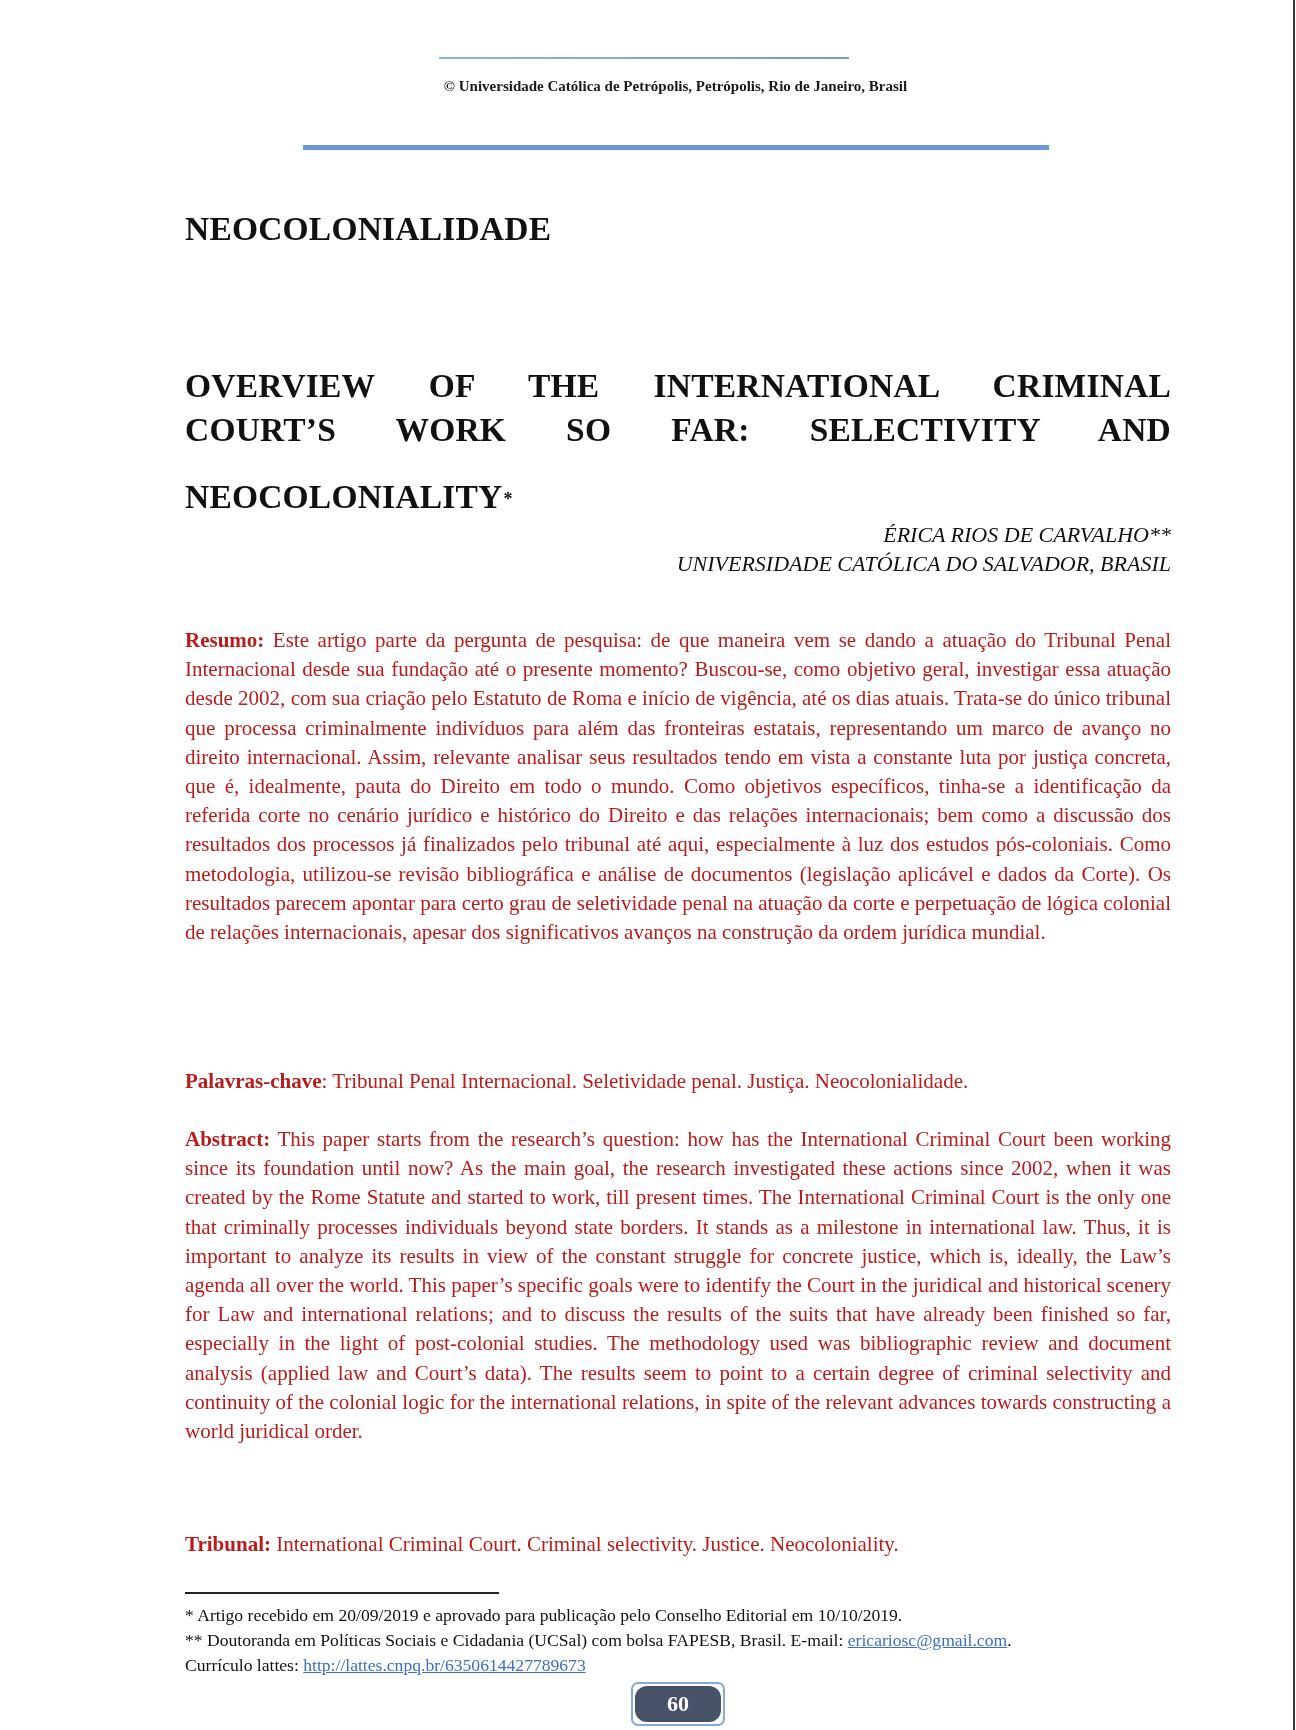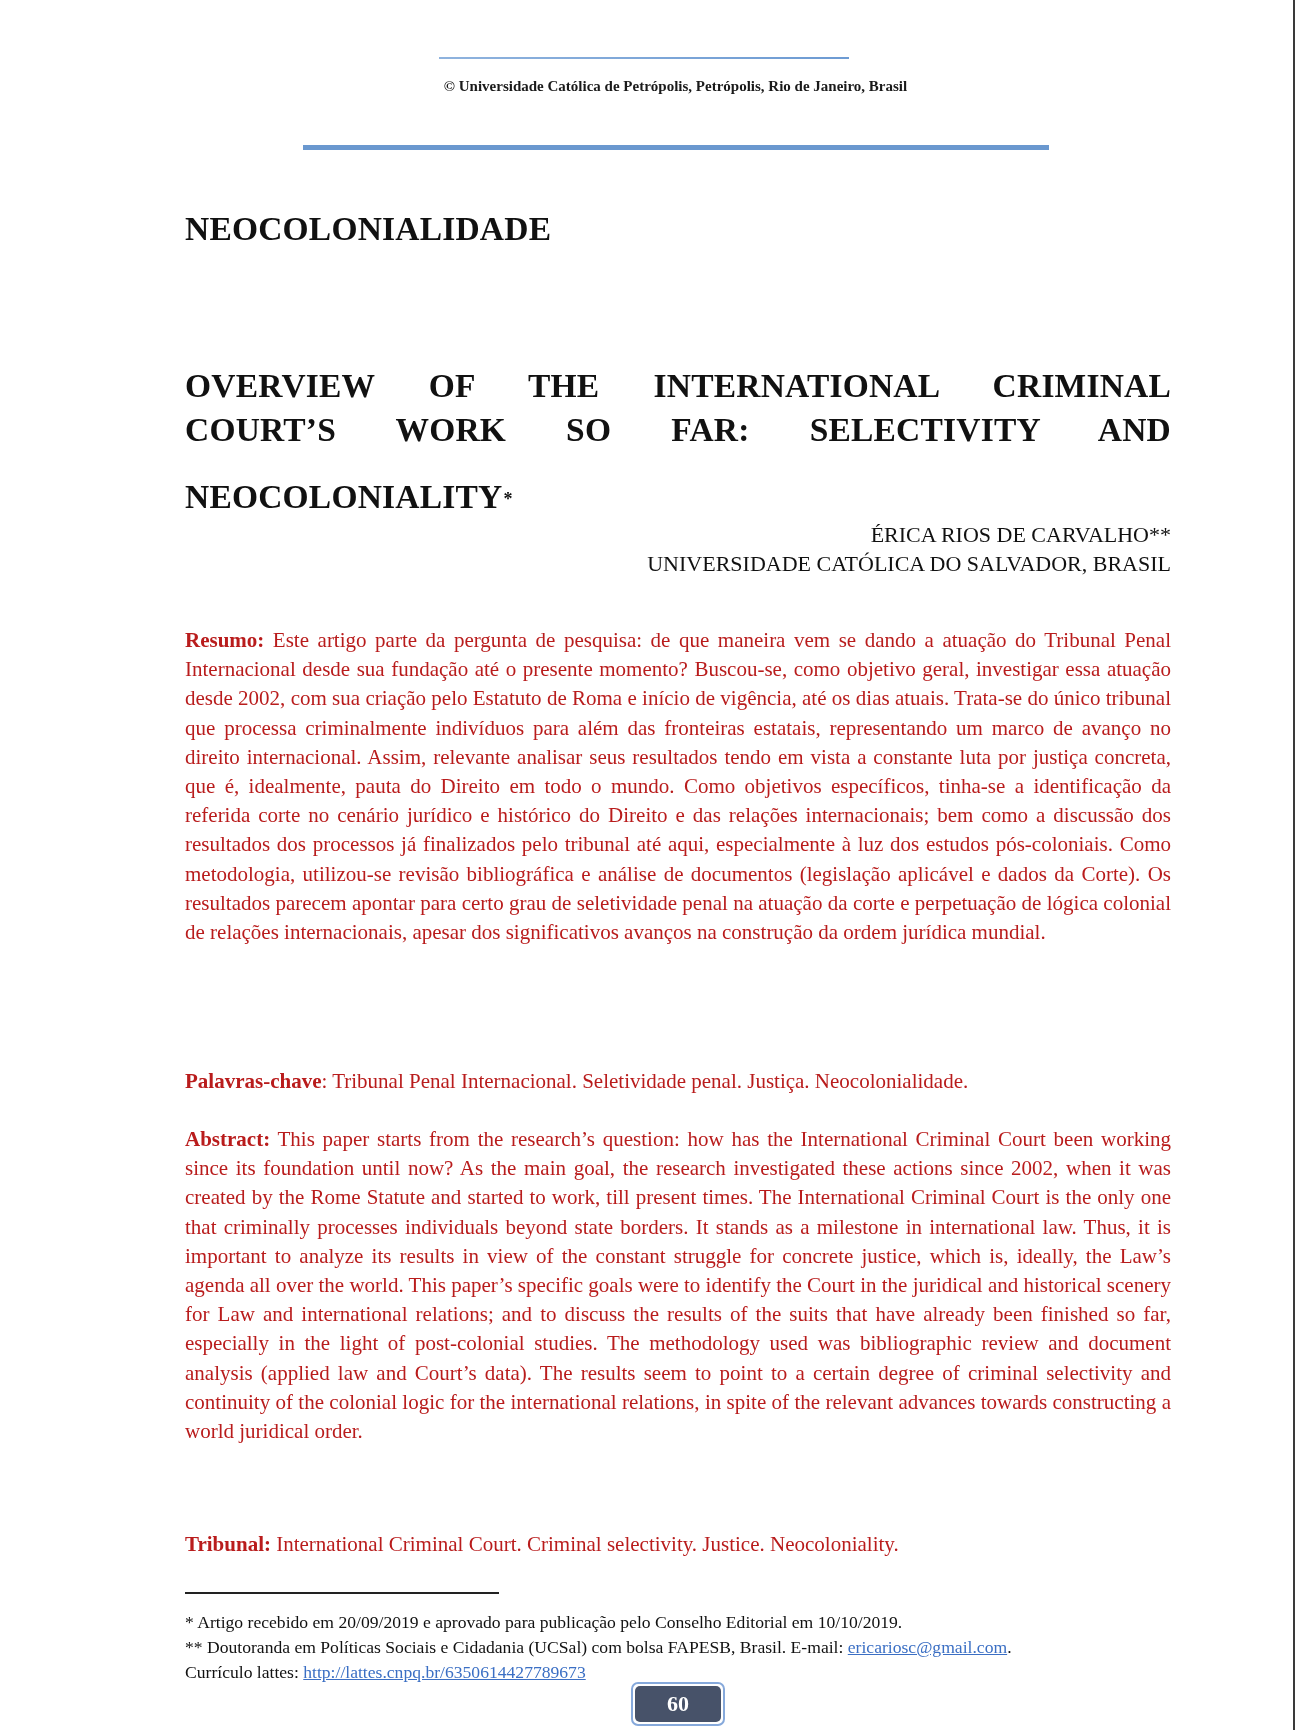--- a/index.html
+++ b/index.html
@@ -84,20 +84,21 @@
       margin-left: 1px;
     }
     .author-block {
       position: absolute;
       right: 125px;
       top: 520px;
       text-align: right;
       font-size: 22px;
       line-height: 29px;
       color: #111;
+      font-style: italic;
     }
     .body-block {
       position: absolute;
       left: 185px;
       width: 986px;
       font-size: 21px;
       line-height: 29.2px;
       text-align: justify;
       color: #b91c1c;
     }
@@ -115,21 +116,20 @@
       background: #222;
     }
     .footnotes {
       position: absolute;
       left: 185px;
       width: 990px;
       top: 1603px;
       font-size: 17.6px;
       line-height: 25px;
       color: #111;
-      margin-top: 7px;
     }
     .footnotes div { white-space: nowrap; }
     .footnotes a {
       color: #3b6fc4;
       text-decoration: underline;
     }
     .page-number-badge {
       position: absolute;
       left: 631px;
       top: 1682px;
@@ -138,21 +138,21 @@
       border: 2px solid #86a9db;
       border-radius: 7px;
       background: #ffffff;
       padding: 2px;
       box-sizing: content-box;
     }
     .page-number-inner {
       width: 86px;
       height: 36px;
       background: #475269;
-      border-radius: 5px;
+      border-radius: 12px;
       color: #ffffff;
       font-weight: bold;
       font-size: 22px;
       line-height: 36px;
       text-align: center;
     }
   </style>
 </head>
 <body>
 

